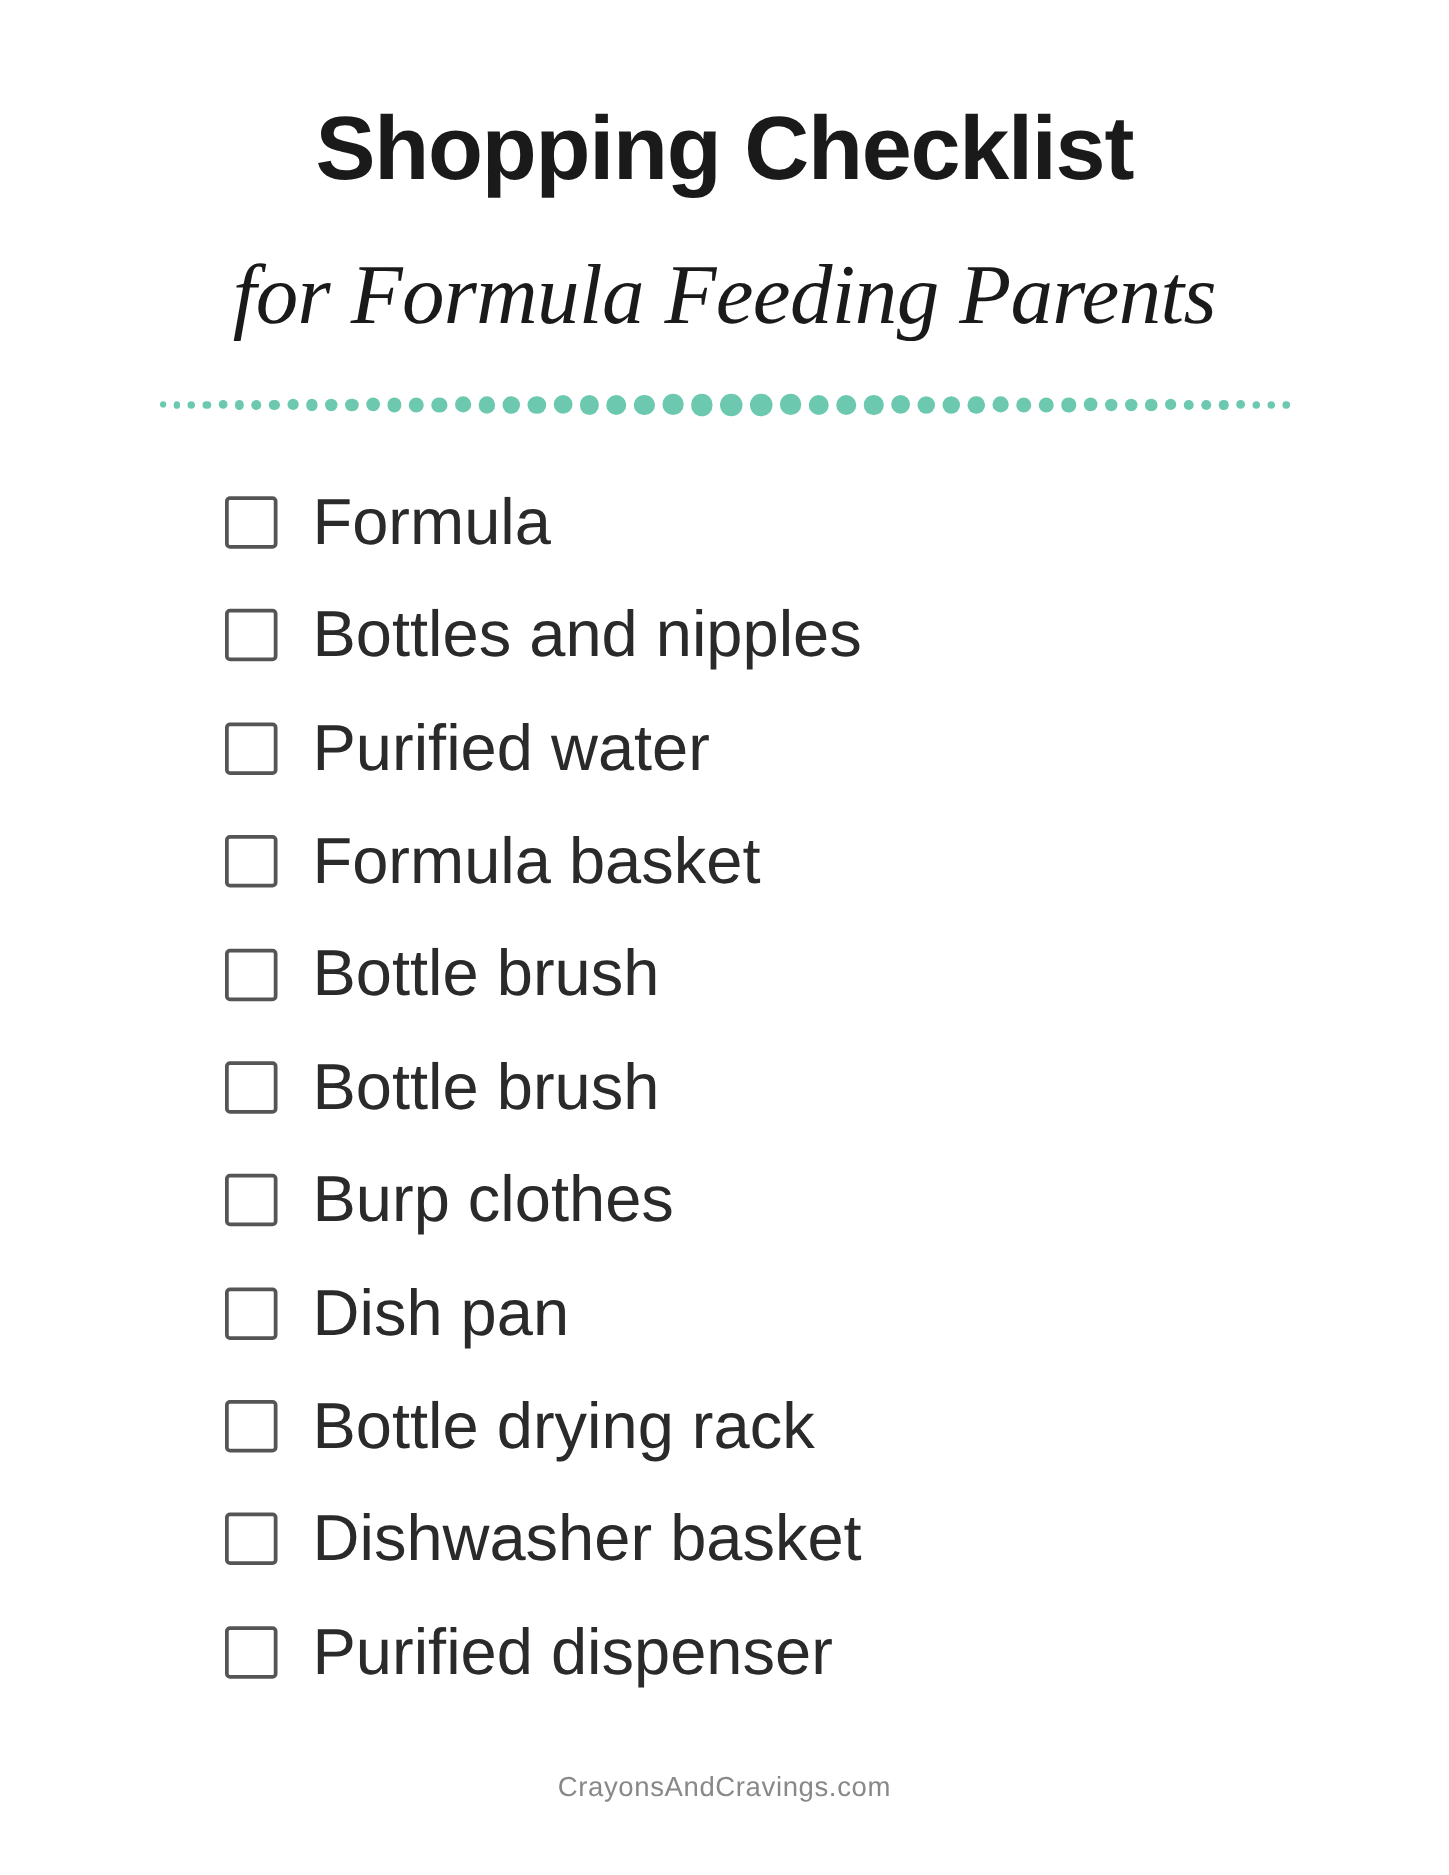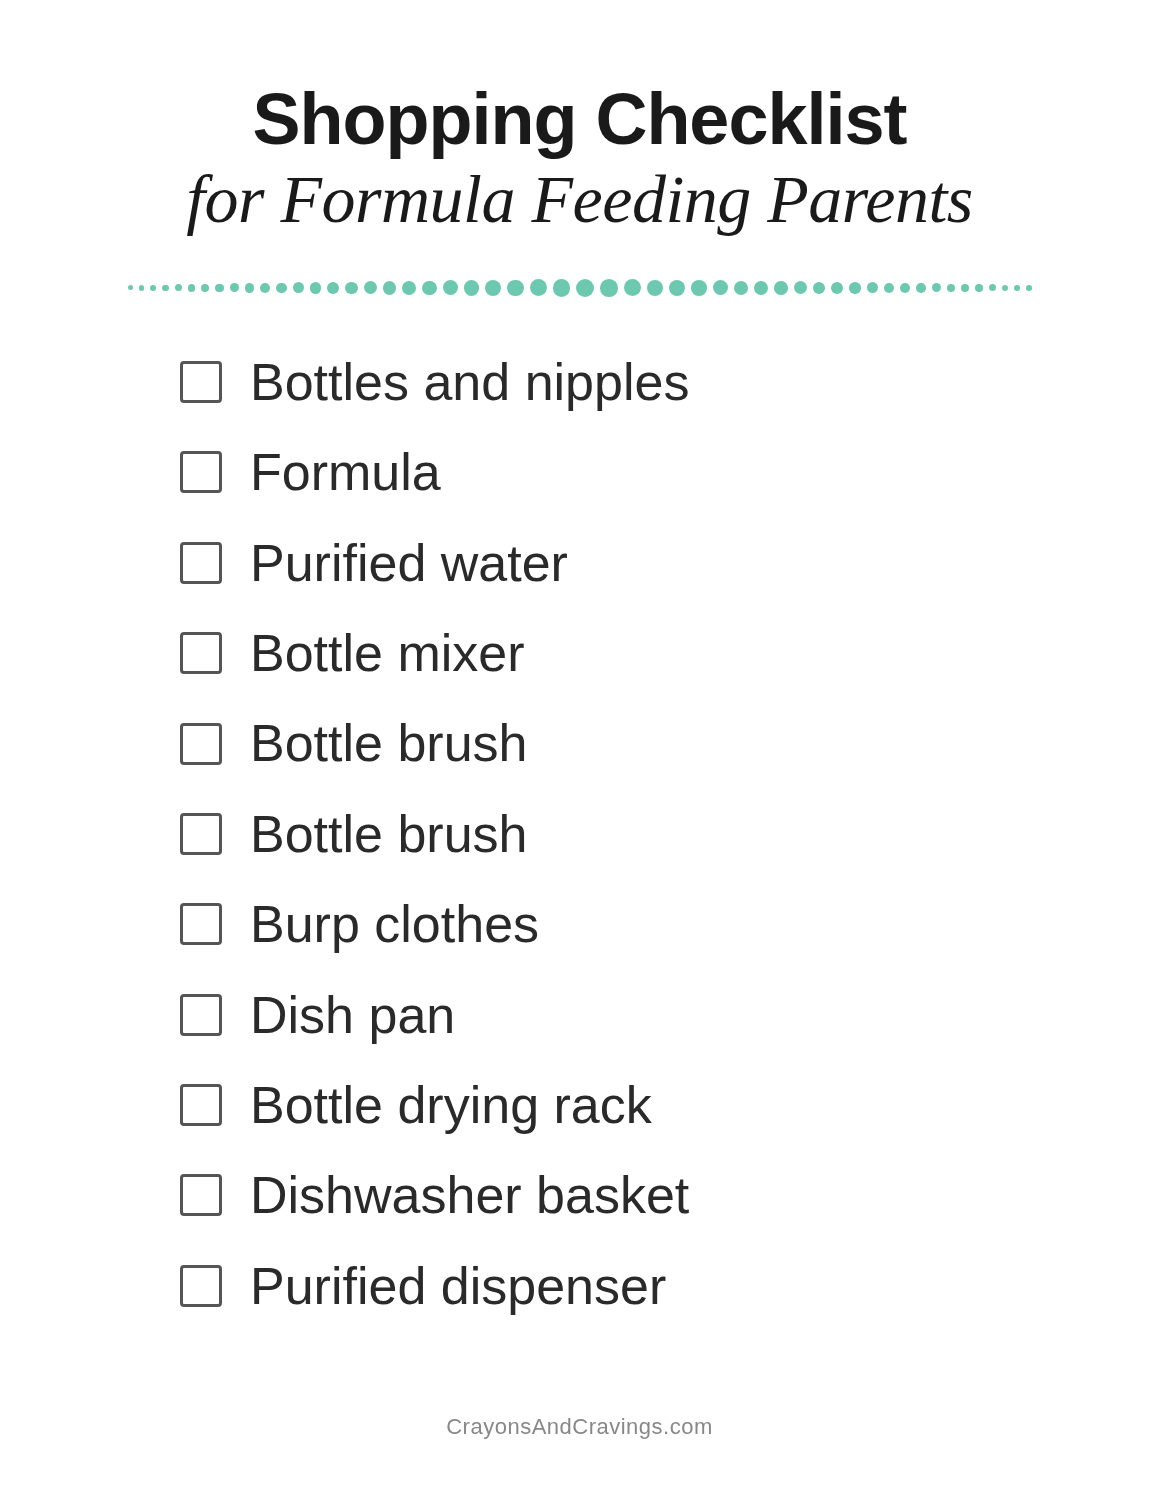--- a/index.html
+++ b/index.html
@@ -47,20 +47,21 @@
 
     .title-sub {
       font-family: 'Georgia', serif;
       font-style: italic;
       font-weight: 400;
       font-size: 68px;
       color: #1a1a1a;
       letter-spacing: -0.5px;
       line-height: 1.2;
       display: block;
+      margin-top: 36px;
     }
 
     .dots-divider {
       display: flex;
       justify-content: center;
       align-items: center;
       gap: 6px;
       margin: 18px 0 40px 0;
       width: 100%;
       flex-wrap: nowrap;
@@ -177,33 +178,33 @@
       <div class="dot" style="width: 7px; height: 7px;"></div>
       <div class="dot" style="width: 6.5px; height: 6.5px;"></div>
       <div class="dot" style="width: 6px; height: 6px;"></div>
       <div class="dot" style="width: 5.5px; height: 5.5px;"></div>
     </div>
 
   <div class="checklist">
 
   <div class="checklist-item">
         <div class="checkbox"></div>
+        <span class="item-label">Formula</span>
+      </div>
+      <div class="checklist-item">
+        <div class="checkbox"></div>
         <span class="item-label">Bottles and nipples</span>
       </div>
       <div class="checklist-item">
         <div class="checkbox"></div>
-        <span class="item-label">Formula</span>
-      </div>
-      <div class="checklist-item">
-        <div class="checkbox"></div>
         <span class="item-label">Purified water</span>
       </div>
       <div class="checklist-item">
         <div class="checkbox"></div>
-        <span class="item-label">Bottle mixer</span>
+        <span class="item-label">Formula basket</span>
       </div>
       <div class="checklist-item">
         <div class="checkbox"></div>
         <span class="item-label">Bottle brush</span>
       </div>
       <div class="checklist-item">
         <div class="checkbox"></div>
         <span class="item-label">Bottle brush</span>
       </div>
       <div class="checklist-item">

